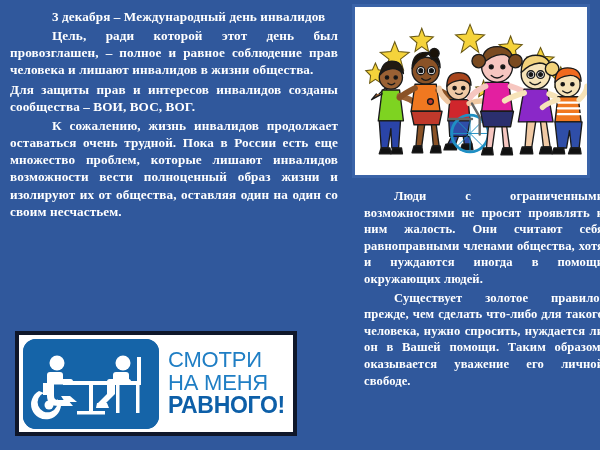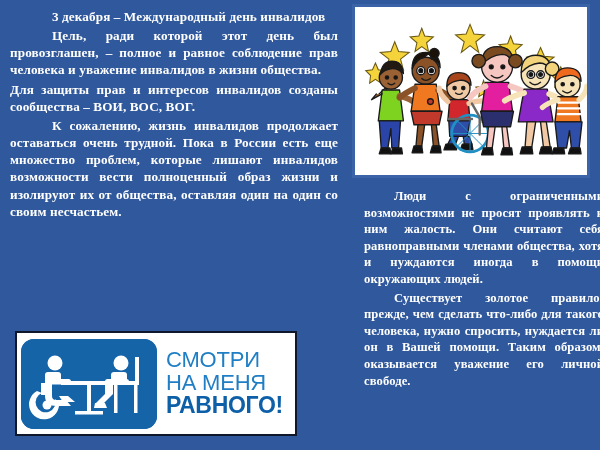--- a/index.html
+++ b/index.html
@@ -72,21 +72,21 @@
   .illus-frame svg { display: block; width: 100%; height: 100%; }
 
   
   .poster {
     position: absolute;
     left: 15px;
     top: 331px;
     width: 282px;
     height: 105px;
     background: #ffffff;
-    border: 2px solid #0f172a;
+    border: 4px solid #0f172a;
     box-sizing: border-box;
     display: flex;
     align-items: center;
     overflow: hidden;
   }
   .poster-icon {
     width: 136px;
     height: 90px;
     margin-left: 4px;
     background: #1564a8;
@@ -119,21 +119,21 @@
     letter-spacing: -0.3px;
   }
 </style>
 </head>
 <body>
 
 <div class="slide">
 
   <div class="left-col">
     <p class="para">3 декабря – Международный день инвалидов</p>
-    <p class="para">Цель, ради которой этот день был провозглашен, – полное и равное соблюдение прав человека и уважение инвалидов в жизни общества.</p>
+    <p class="para">Цель, ради которой этот день был провозглашен, – полное и равное соблюдение прав человека и лишают инвалидов в жизни общества.</p>
     <p class="para no-indent">Для защиты прав и интересов инвалидов созданы сообщества – ВОИ, ВОС, ВОГ.</p>
     <p class="para gap-top">К сожалению, жизнь инвалидов продолжает оставаться очень трудной. Пока в России есть еще множество проблем, которые лишают инвалидов возможности вести полноценный образ жизни и изолируют их от общества, оставляя один на один со своим несчастьем.</p>
   </div>
 
   <div class="right-col">
     <p class="para">Люди с ограниченными возможностями не просят проявлять к ним жалость. Они считают себя равноправными членами общества, хотя и нуждаются иногда в помощи окружающих людей.</p>
     <p class="para">Существует золотое правило: прежде, чем сделать что-либо для такого человека, нужно спросить, нуждается ли он в Вашей помощи. Таким образом, оказывается уважение его личной свободе.</p>
   </div>
 
   <div class="illus-frame">

